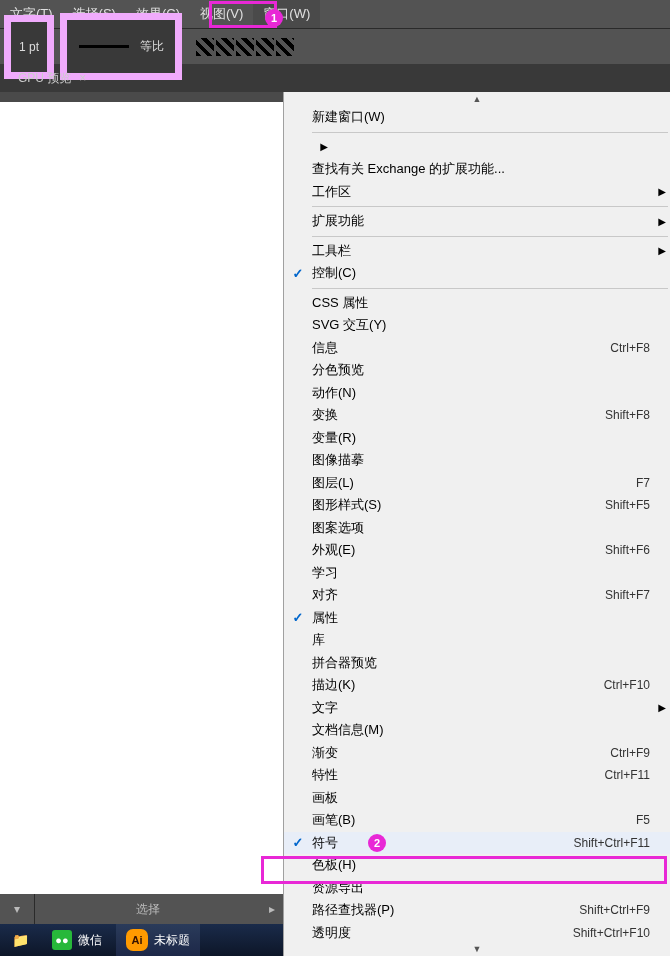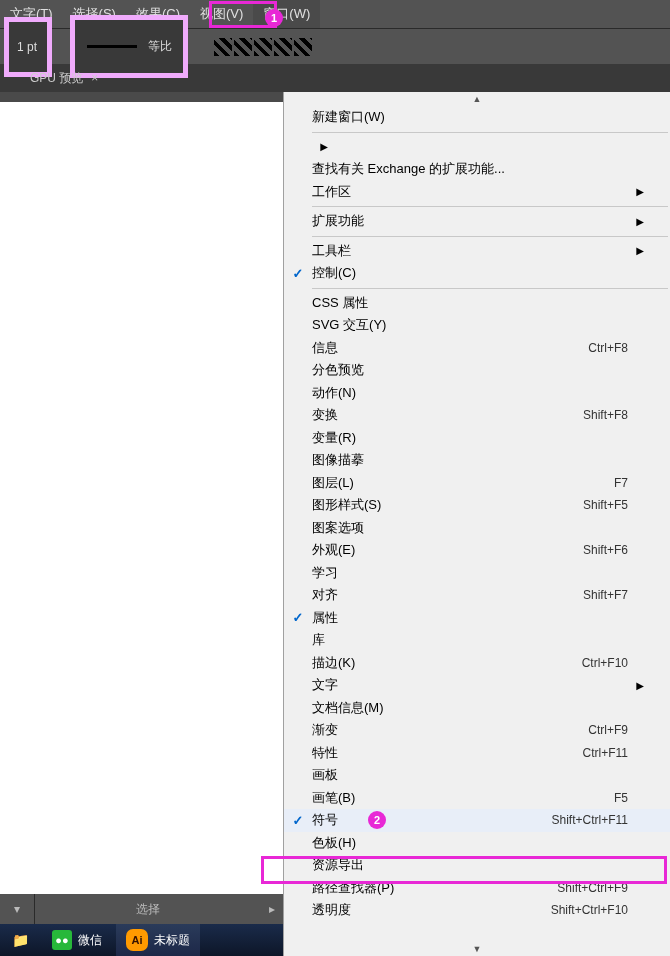--- a/index.html
+++ b/index.html
@@ -63,23 +63,23 @@
       height: 36px;
       display: flex;
       align-items: center;
       padding-left: 4px;
       border-top: 1px solid #2a2a2a;
     }
     .toolbar-field {
       background: #393939;
       color: #ddd;
       padding: 18px 8px;
-      border: 5px solid #f0abfc;
-      font-size: 12px;
-      margin-right: 18px;
+      border: 7px solid #f0abfc;
+      font-size: 12px;
+      margin-right: 6px;
       min-width: 48px;
     }
     .toolbar-dash {
       width: 50px;
       height: 3px;
       background: #000;
       display: inline-block;
       margin: 0 4px;
     }
     .toolbar-text {
@@ -97,21 +97,21 @@
       margin-right: 2px;
       background: repeating-linear-gradient(45deg, #000 0 4px, #535353 4px 8px);
     }
     
     
     .tabs {
       background: #393939;
       height: 28px;
       display: flex;
       align-items: center;
-      padding-left: 20px;
+      padding-left: 8px;
       color: #ccc;
       font-size: 12px;
     }
     .tab {
       padding: 5px 10px;
       display: flex;
       align-items: center;
       gap: 8px;
     }
     .tab-close {
@@ -157,21 +157,21 @@
       color: #555;
       background: #f0f0f0;
     }
     .scroll-arrow.top { border-bottom: none; }
     .scroll-arrow.bottom { }
     
     .menu-item {
       display: flex;
       align-items: center;
       height: 22.5px;
-      padding-right: 26px;
+      padding-right: 4px;
       font-size: 13px;
       color: #000;
       cursor: pointer;
     }
     .menu-item.highlighted {
       background: #e8eef8;
     }
     .menu-check {
       width: 28px;
       display: flex;
@@ -503,20 +503,26 @@
           <div class="menu-arrow"></div>
         </div>
         <div class="menu-item">
           <div class="menu-check"></div>
           <div class="menu-label">库</div>
           <div class="menu-shortcut"></div>
           <div class="menu-arrow"></div>
         </div>
         <div class="menu-item">
           <div class="menu-check"></div>
+          <div class="menu-label">拼合器预览</div>
+          <div class="menu-shortcut"></div>
+          <div class="menu-arrow"></div>
+        </div>
+        <div class="menu-item">
+          <div class="menu-check"></div>
           <div class="menu-label">描边(K)</div>
           <div class="menu-shortcut">Ctrl+F10</div>
           <div class="menu-arrow"></div>
         </div>
         <div class="menu-item">
           <div class="menu-check"></div>
           <div class="menu-label">文字</div>
           <div class="menu-shortcut"></div>
           <div class="menu-arrow">▶</div>
         </div>

